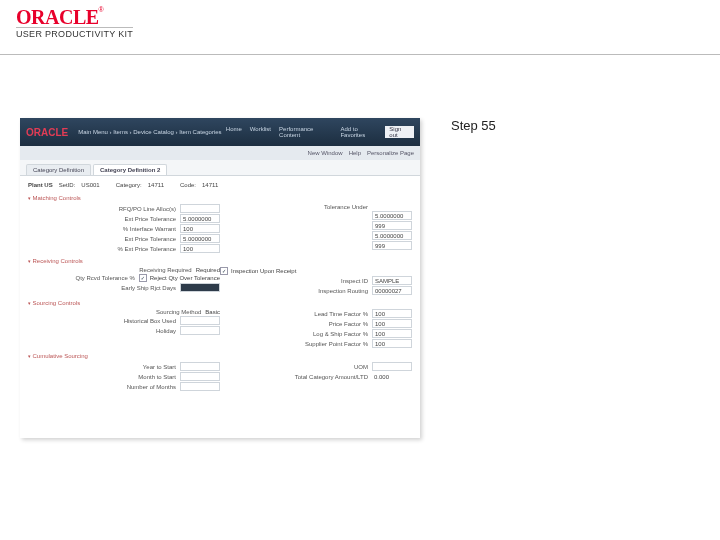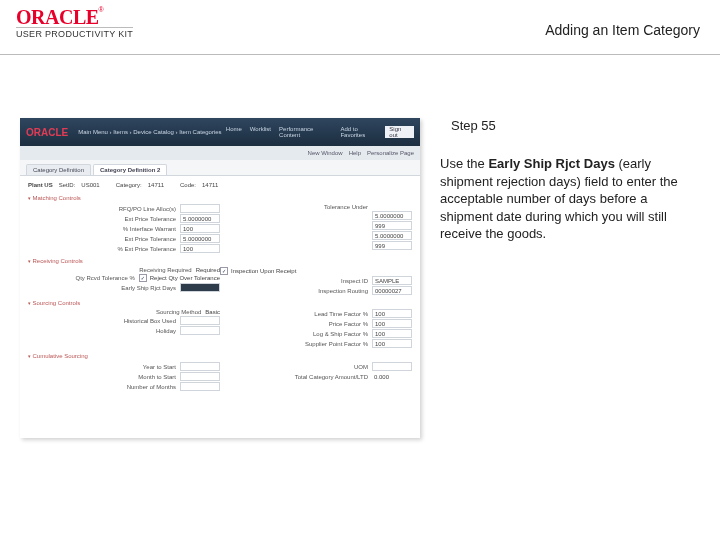--- a/index.html
+++ b/index.html
@@ -53,21 +53,20 @@
 </head>
 <body>
 
 <div class="hdr">
   <div class="logo-wrap">
     <div>
       <span class="logo-oracle">ORACLE</span><span class="logo-tm">®</span>
     </div>
     <div class="logo-upk">USER PRODUCTIVITY KIT</div>
   </div>
-  <div class="hdr-title">Adding an Item Category</div>
 </div>
 
 <div class="main">
 
   <div class="shot">
     <div class="sh-top">
       <span class="o">ORACLE</span>
       <span class="crumb">Main Menu  ›  Items  ›  Device Catalog  ›  Item Categories…</span>
       <span class="rtabs">
         <span class="rtab">Home</span>
@@ -240,17 +239,14 @@
               <span class="l">Total Category Amount/LTD</span>
               <span class="in" style="border:none">0.000</span>
             </div>
         </div>
       </div>
     </div>
   </div>
 
   <div class="rhs">
     <p class="step">Step 55</p>
-    <p class="para">
-      <span>Use the </span><b>Early Ship Rjct Days</b><span> (early shipment rejection days) field to enter the acceptable number of days before a shipment date during which you will still receive the goods.</span>
-    </p>
   </div>
 </div>
 
 </body></html>

